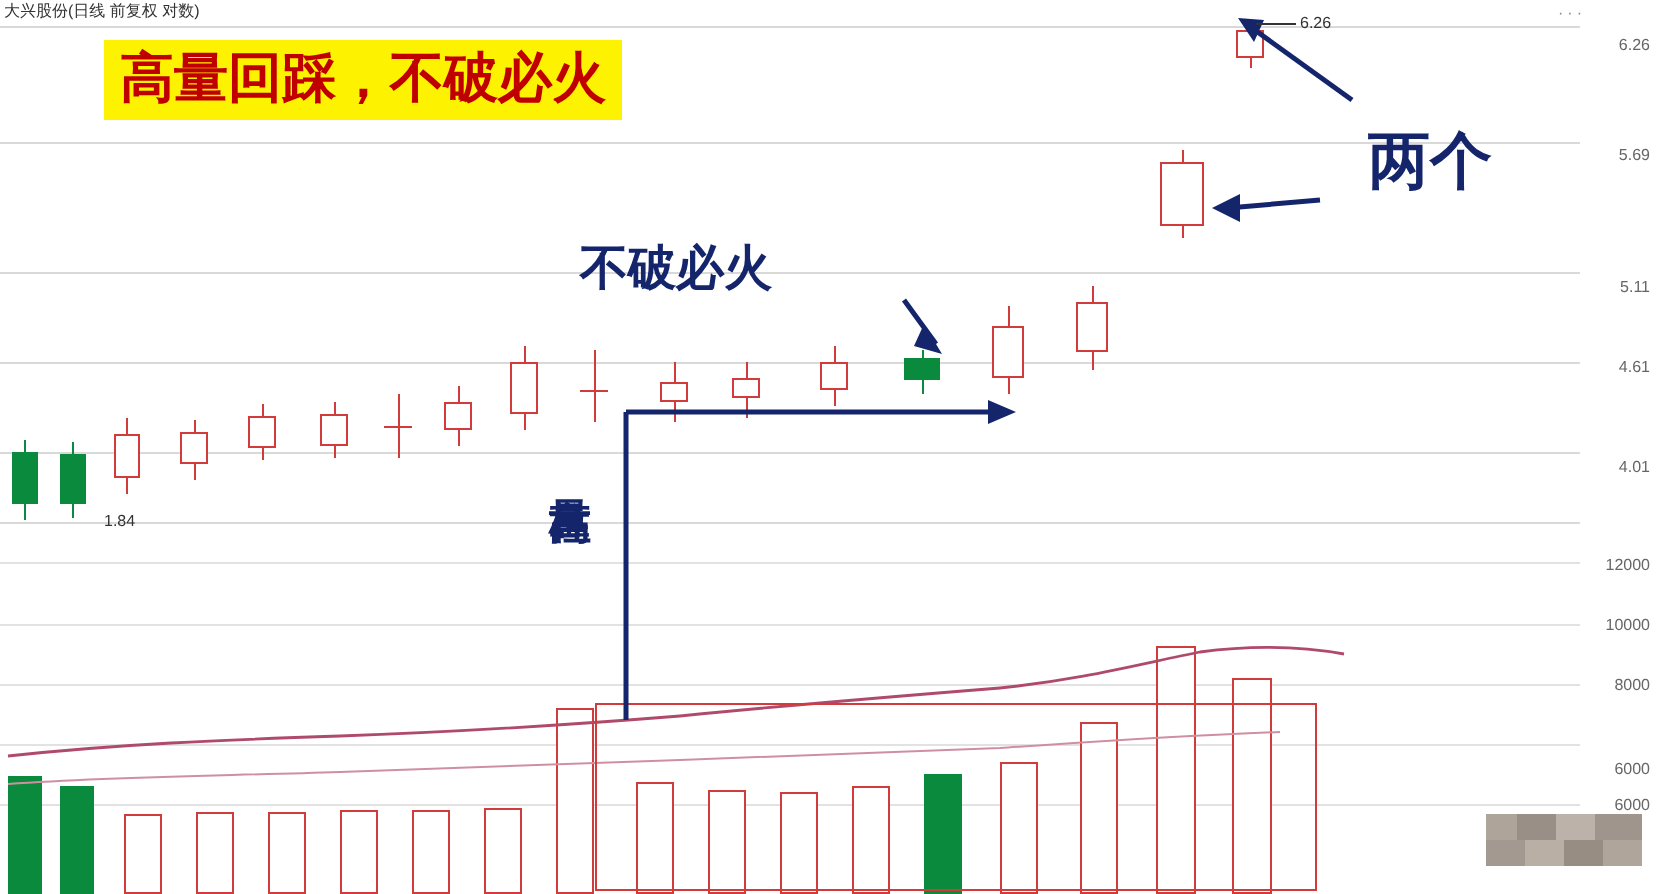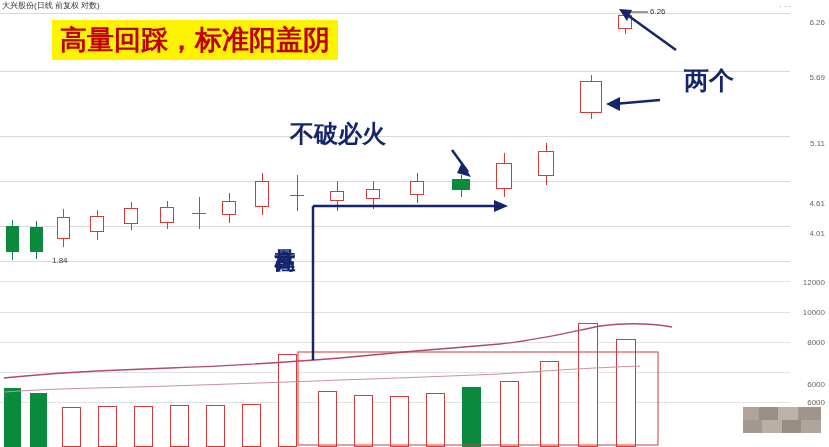--- a/index.html
+++ b/index.html
@@ -37,21 +37,21 @@
   .vollabel{position:absolute;left:2px;top:269px;font-size:7.5px;color:#333;white-space:nowrap;}
 
   
   .hl-title{position:absolute;left:52px;top:20px;background:#fdf200;color:#c00000;
             font-weight:bold;font-size:27px;line-height:38px;padding:1px 8px;white-space:nowrap;
             font-family:"DejaVu Sans","Liberation Sans",sans-serif;}
   .anno{position:absolute;color:#15256b;font-weight:bold;white-space:nowrap;
         font-family:"DejaVu Sans","Liberation Sans",sans-serif;}
   .anno-biaozhun{left:290px;top:118px;font-size:24px;}
   .anno-gaoliang{left:370px;top:215px;font-size:24px;line-height:34px;}
-  .anno-lianggestop{left:684px;top:62px;font-size:25px;line-height:38px;}
+  .anno-lianggestop{left:684px;top:62px;font-size:31px;line-height:38px;}
   .anno-vertical{left:272px;top:232px;font-size:21px;line-height:26px;writing-mode:vertical-rl;letter-spacing:1px;}
 
   .pricelabel{position:absolute;font-size:8px;color:#333;}
 
   svg.ov{position:absolute;left:0;top:0;width:829px;height:447px;pointer-events:none;}
 
   .mosaic{position:absolute;right:8px;bottom:14px;width:78px;height:26px;
           background:
             linear-gradient(90deg,#9a8f86 0 25%,#b3a79b 25% 50%,#8d8176 50% 75%,#a79c91 75% 100%);
           opacity:.9;}
@@ -149,21 +149,21 @@
         <div class="body" style="top:0;height:14px"></div>
       </div>
 
     <div class="pricelabel" style="left:52px;top:245px">1.84</div>
   </div>
 
   <div class="axis-col">
     <div class="ytick" style="top:7px">6.26</div>
     <div class="ytick" style="top:62px">5.69</div>
     <div class="ytick" style="top:128px">5.11</div>
-    <div class="ytick" style="top:188px">4.61</div>
+    <div class="ytick" style="top:168px">4.61</div>
     <div class="ytick" style="top:218px">4.01</div>
   </div>
 
   <div class="vollabel">VOL-TDX(5,120) VOL: 80051.78   VOLUME: 80051.78 MA5: 79010.40 MA120: 89158.97</div>
 
   <div class="vol-pane">
     <div class="vgrid" style="top:13px"></div>
     <div class="vgrid" style="top:44px"></div>
     <div class="vgrid" style="top:74px"></div>
     <div class="vgrid" style="top:104px"></div>
@@ -215,21 +215,21 @@
     <polygon points="462,162 471,177 457,173" fill="#15256b"></polygon>
 
     <line x1="676" y1="50" x2="626" y2="14" stroke="#15256b" stroke-width="2.5"></line>
     <polygon points="632,10 619,9 627,21" fill="#15256b"></polygon>
     <line x1="660" y1="100" x2="614" y2="104" stroke="#15256b" stroke-width="2.5"></line>
     <polygon points="620,97 606,104 620,111" fill="#15256b"></polygon>
 
     <line x1="628" y1="12" x2="648" y2="12" stroke="#333" stroke-width="1"></line>
   </svg>
 
-  <div class="hl-title">高量回踩，标准阳盖阴</div>
+  <div class="hl-title">高量回踩，不破必火</div>
 
   <div class="anno anno-biaozhun">不破必火</div>
 
   <div class="anno anno-gaoliang">
   </div>
 
   <div class="anno anno-lianggestop">
     <div>两个</div>
   </div>
 

